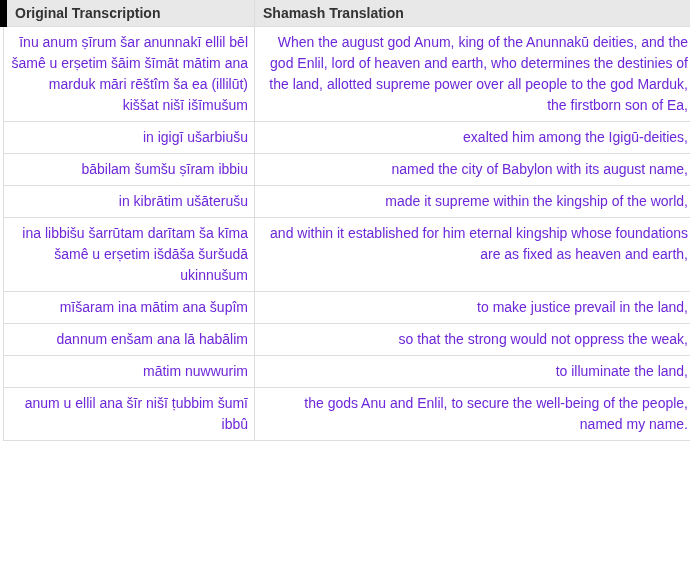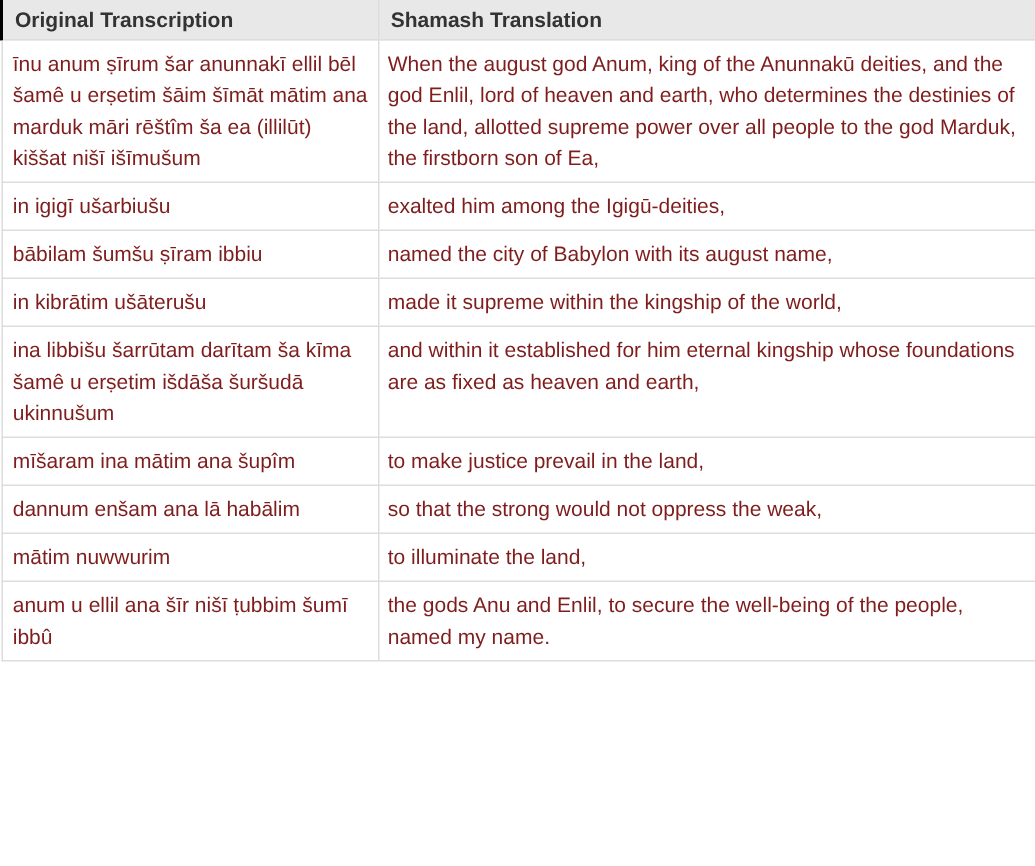--- a/index.html
+++ b/index.html
@@ -26,26 +26,27 @@
     th {
       background: #e8e8e8;
       text-align: left;
       font-weight: bold;
       padding: 3px 8px 2px 8px;
       border: 1px solid #dddddd;
       border-top: none;
       height: 19px;
       color: #333333;
     }
-    th:first-child { border-left: 2px solid #000000; }
+    th:first-child { border-left: 7px solid #000000; }
     td {
       vertical-align: top;
       padding: 5px 6px 5px 6px;
       border: 1px solid #dddddd;
-      color: #7f1d1d;
+      color: #6d28d9;
+      text-align: right;
     }
     td:first-child { padding-left: 7px; }
   </style>
 </head>
 <body>
 
 <table>
   <colgroup>
       <col class="c1">
       <col class="c2">

